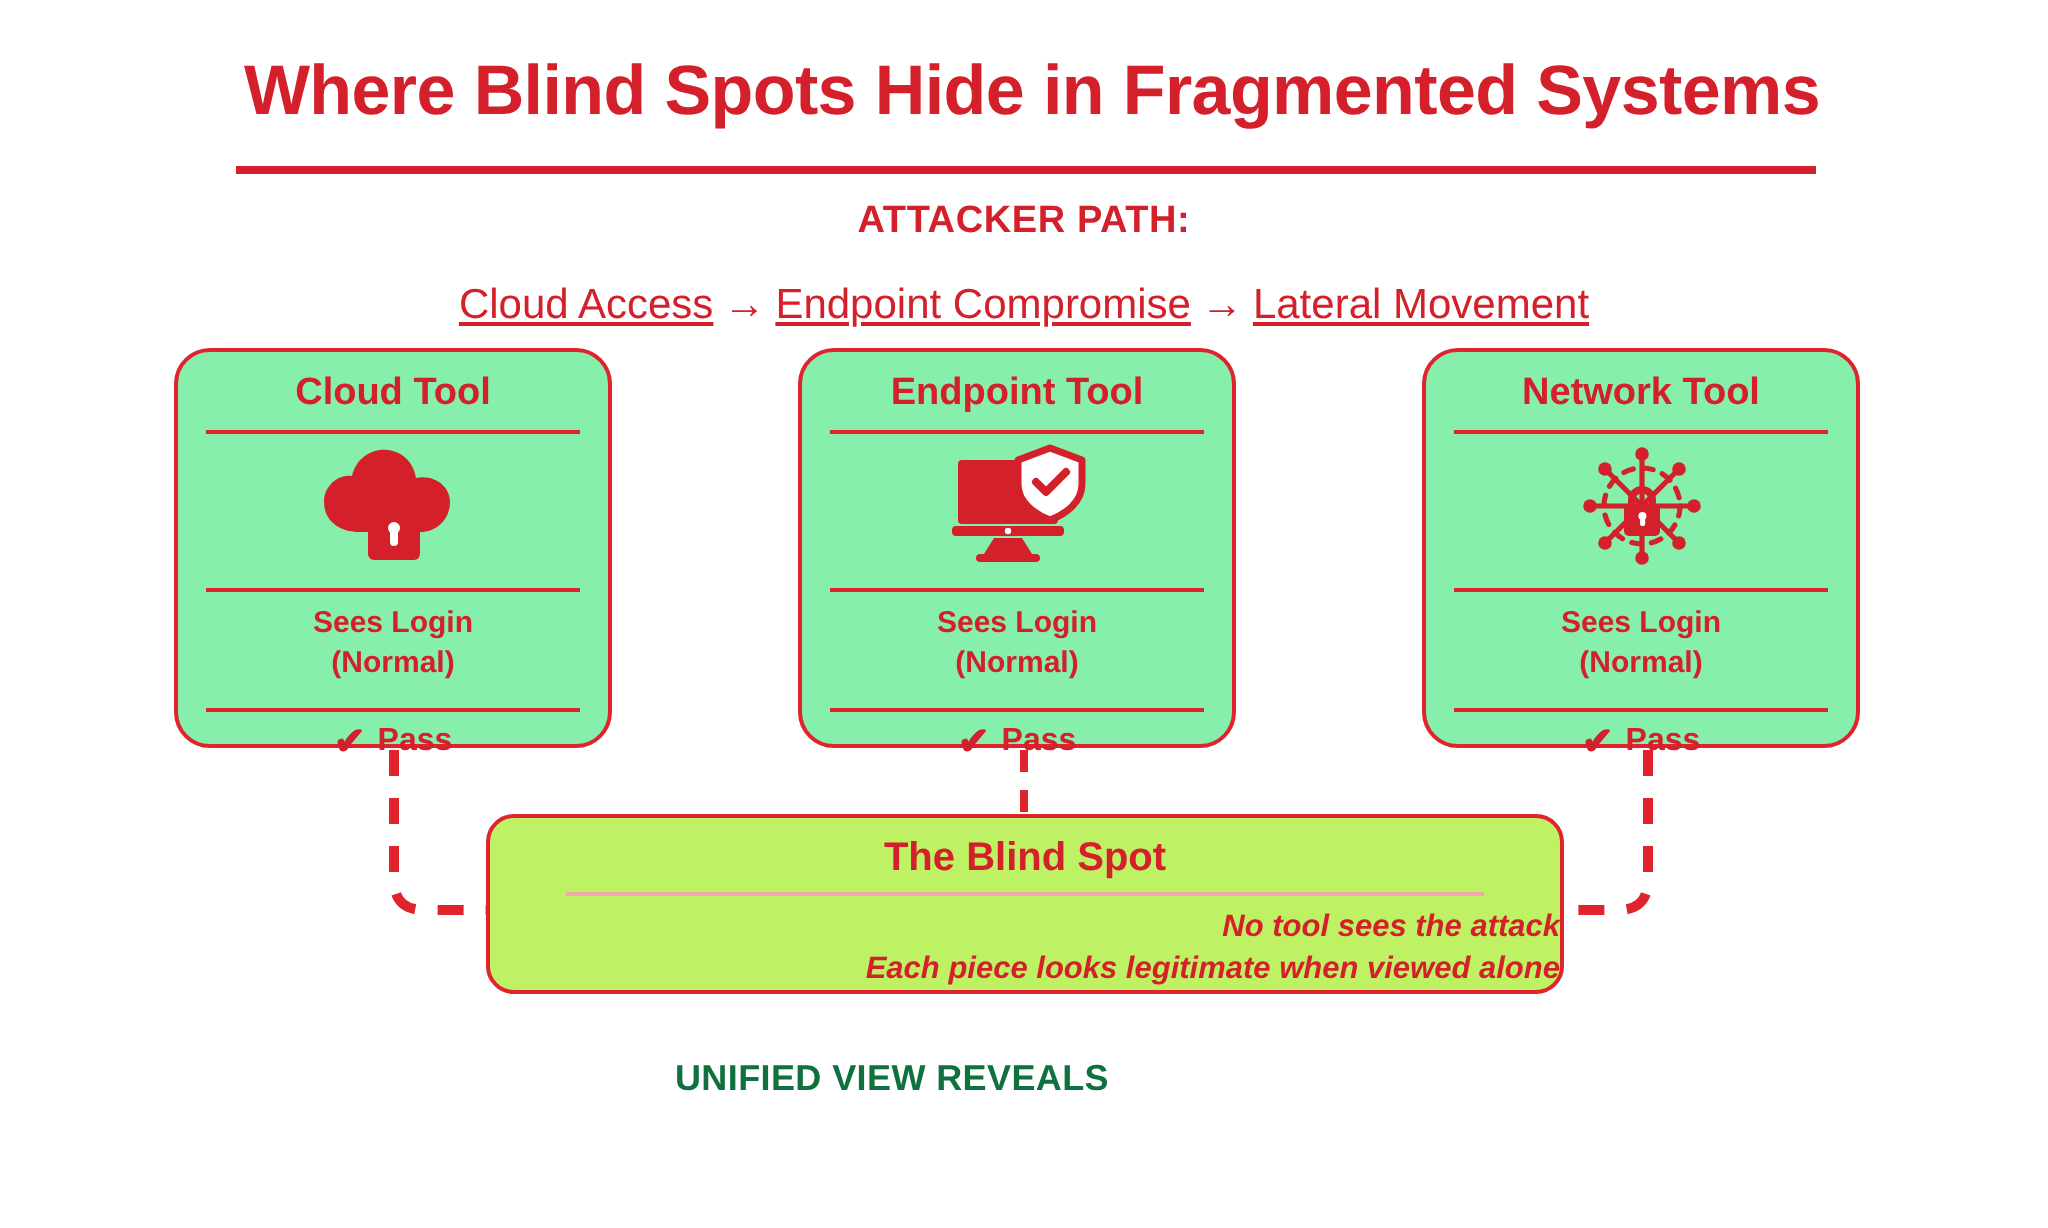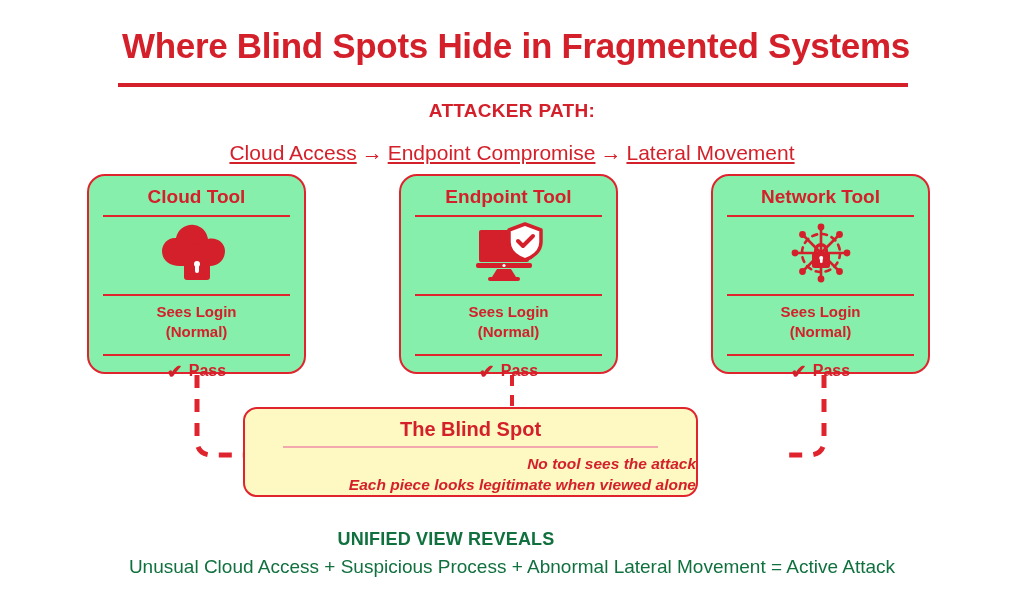--- a/index.html
+++ b/index.html
@@ -141,25 +141,25 @@
     width: 1024px;
     height: 614px;
     pointer-events: none;
   }
 
   
   .blindspot {
     position: absolute;
     left: 243px;
     top: 407px;
-    width: 455px;
+    width: 539px;
     height: 90px;
     border: 2.5px solid #e0242e;
     border-radius: 14px;
-    background: #fef9c3;
+    background: #bef264;
     box-sizing: border-box;
   }
   .blindspot-title {
     text-align: center;
     font-size: 20px;
     font-weight: bold;
     color: #d4202a;
     margin-top: 9px;
   }
   .blindspot-rule {
@@ -319,15 +319,14 @@
   <div class="blindspot">
     <div class="blindspot-title">The Blind Spot</div>
     <div class="blindspot-rule"></div>
     <div class="blindspot-lines">
       <div>No tool sees the attack</div>
       <div>Each piece looks legitimate when viewed alone</div>
     </div>
   </div>
 
   <div class="unified-title">UNIFIED VIEW REVEALS</div>
-  <div class="unified-text">Unusual Cloud Access + Suspicious Process + Abnormal Lateral Movement = Active Attack</div>
 
 </div>
 
 </body></html>

